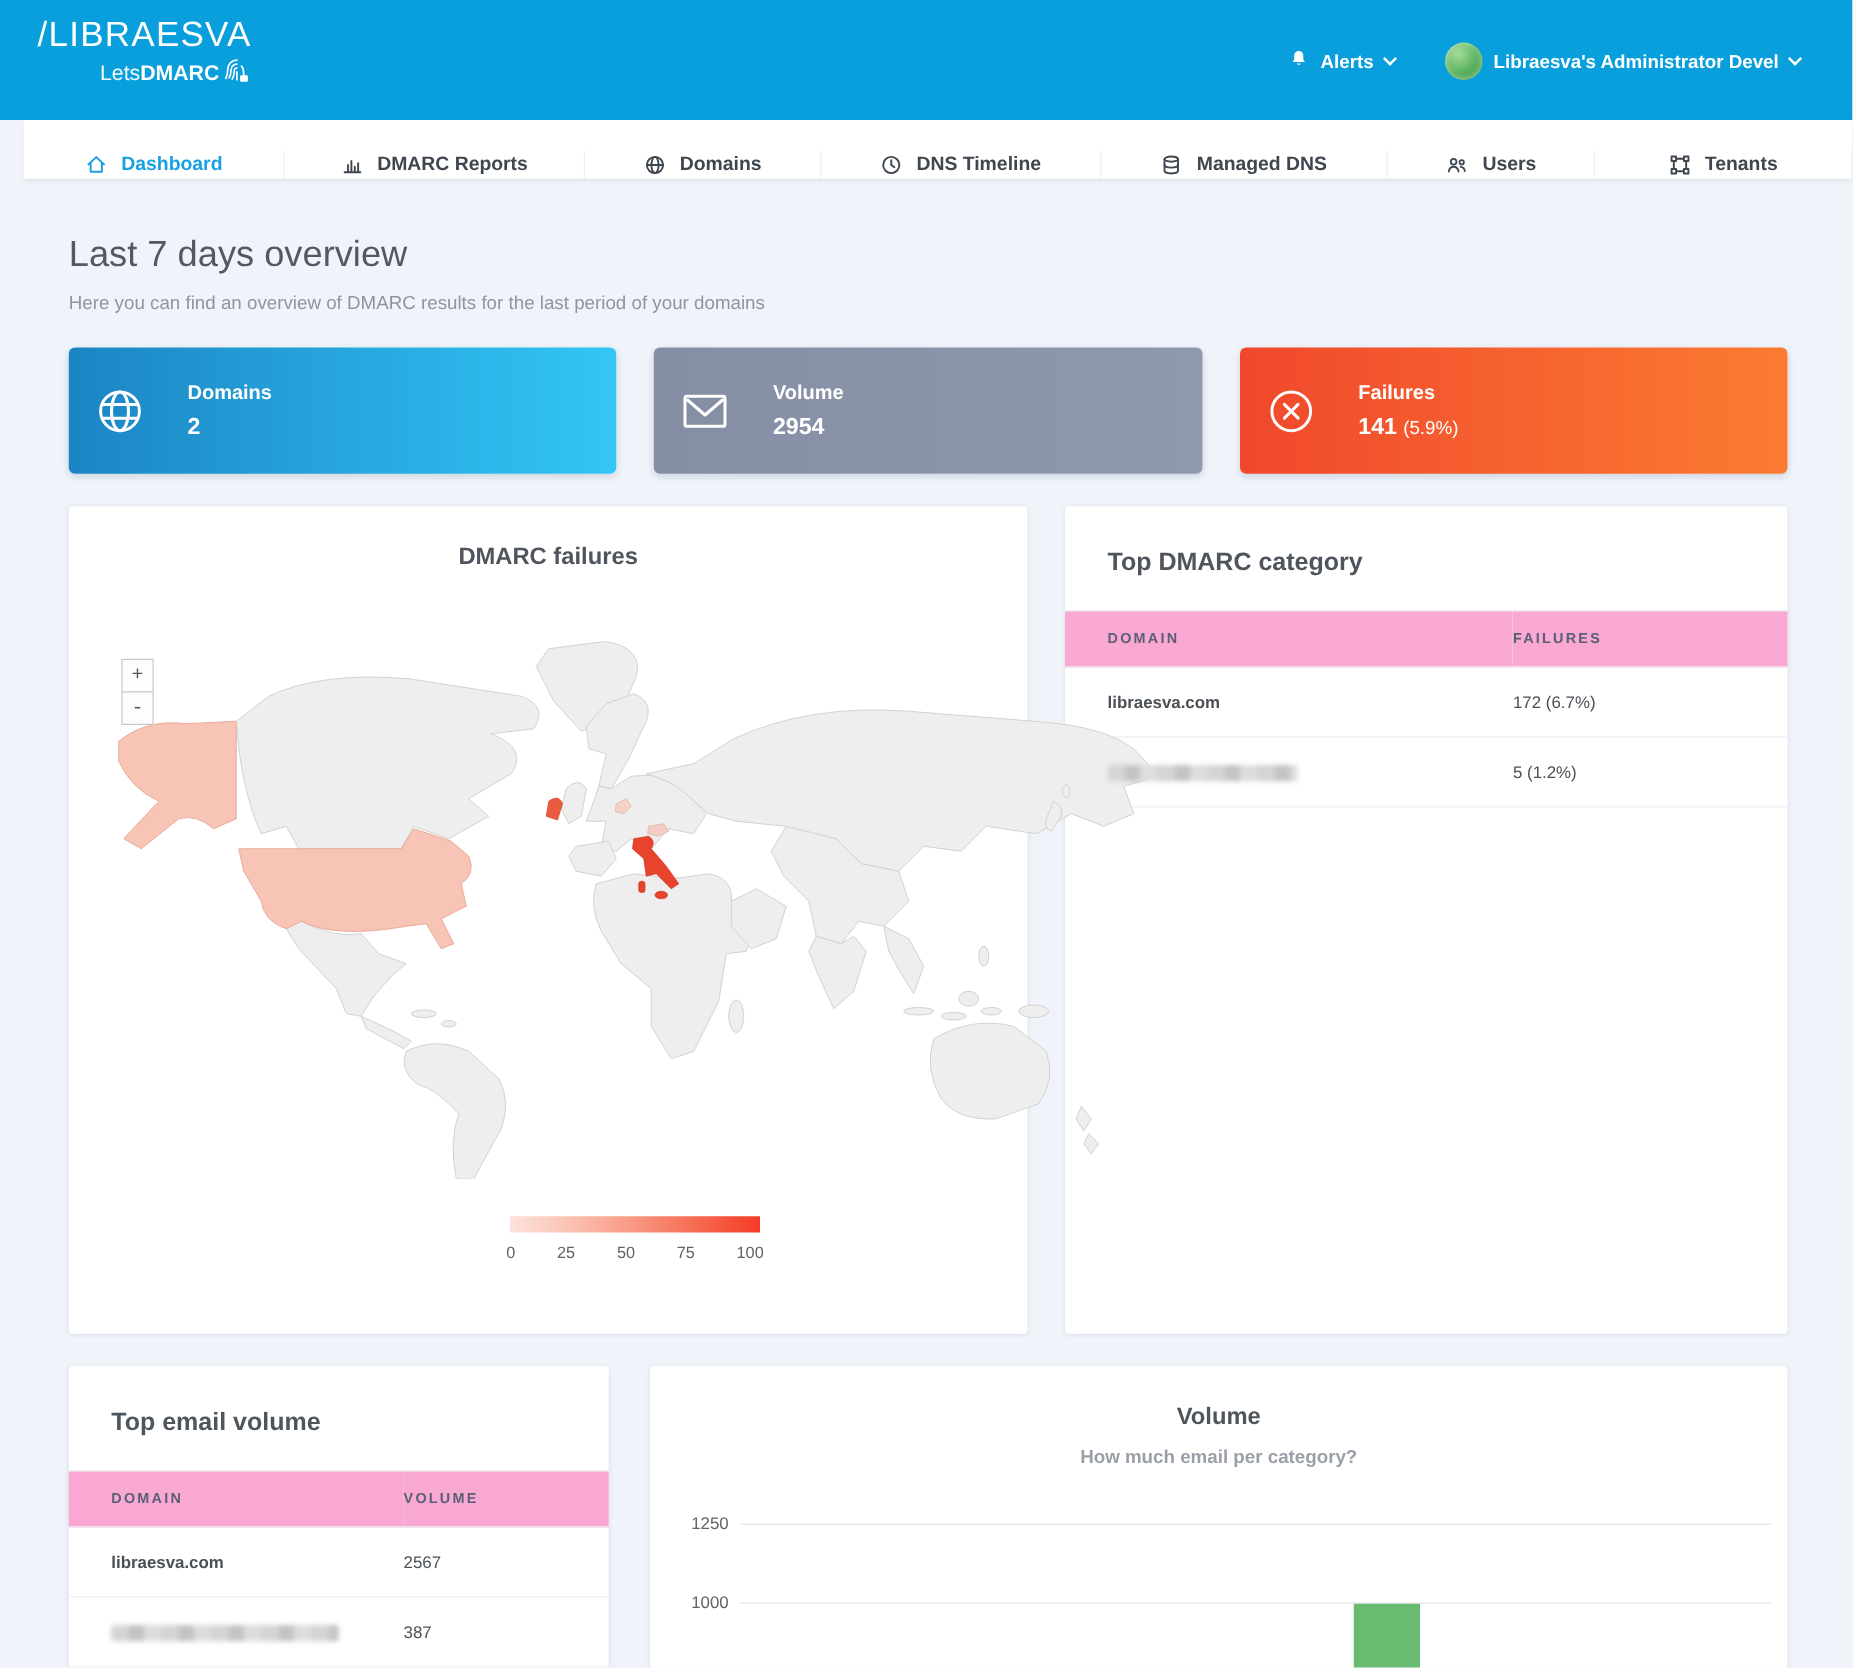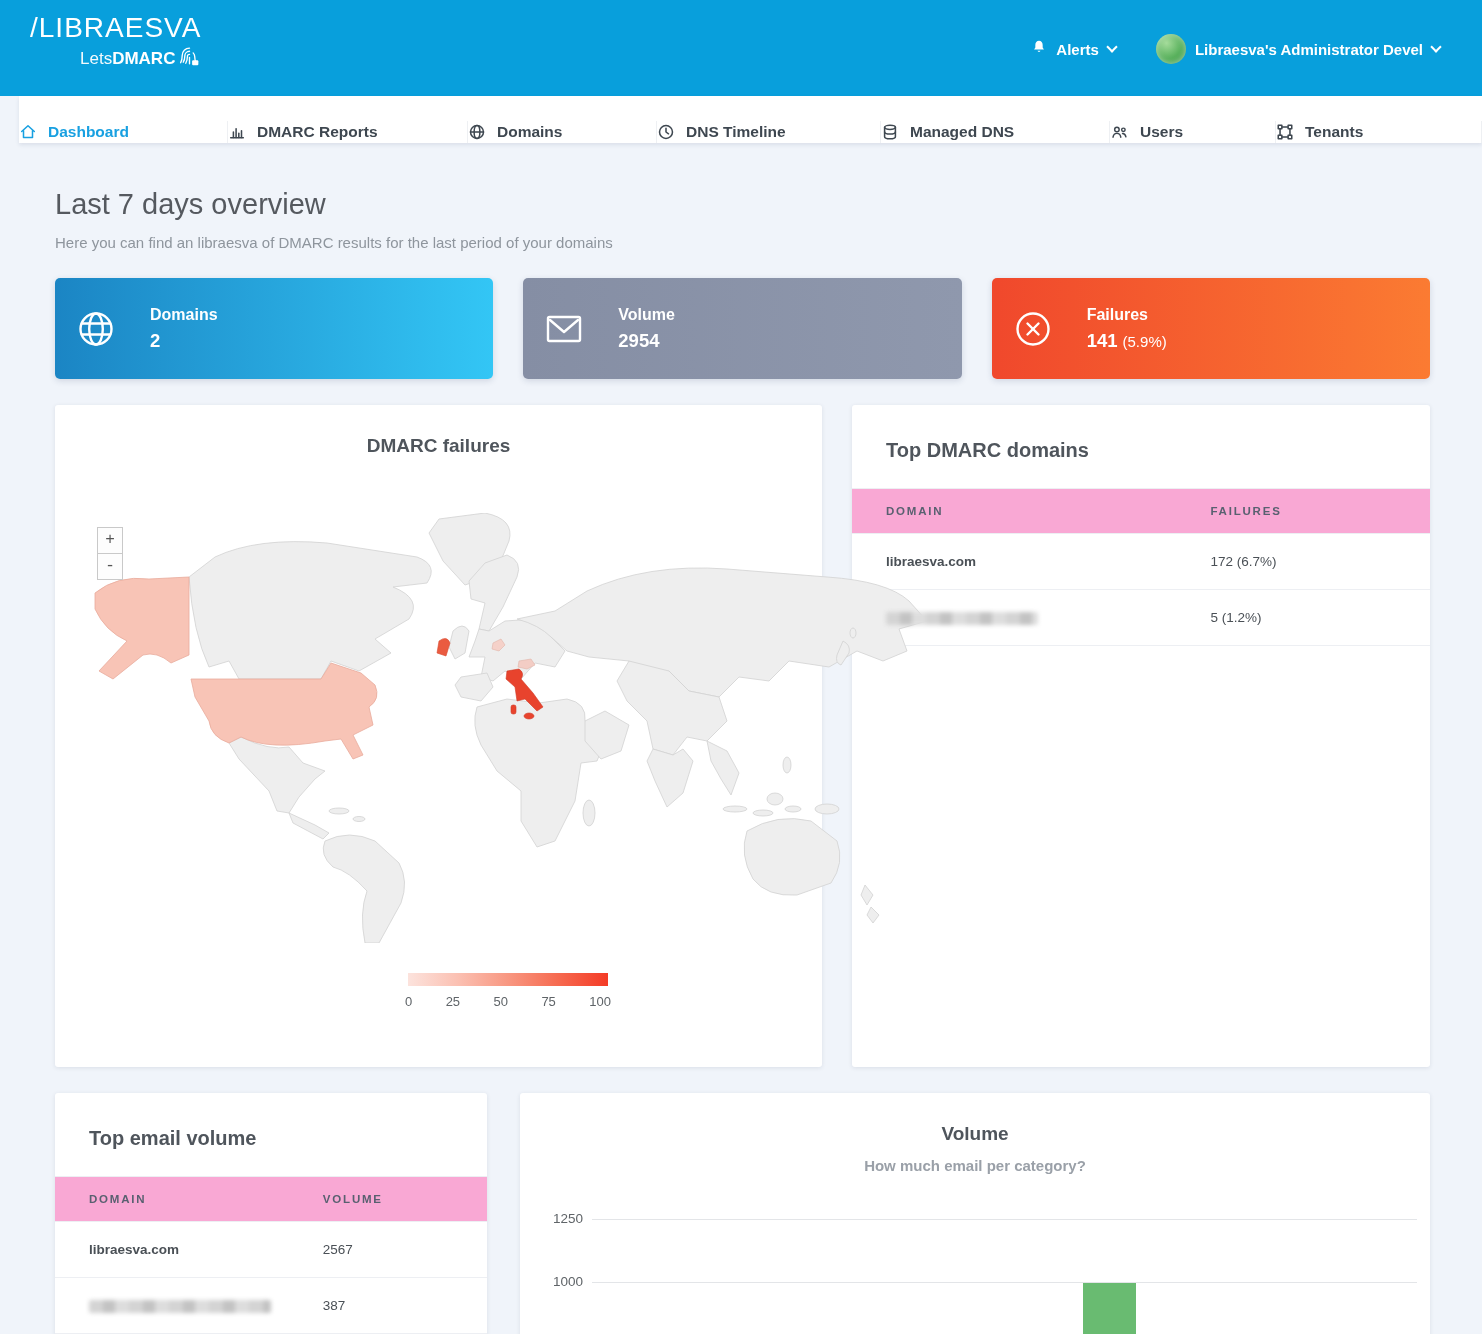--- a/index.html
+++ b/index.html
@@ -28,21 +28,21 @@
   .avatar { width:30px; height:30px; border-radius:50%;
             background:radial-gradient(circle at 35% 30%, #a5dc9b, #57b05b 55%, #3f9347);
             box-shadow:inset 0 0 6px rgba(255,255,255,.55); }
 
   
   .nav {
     position:absolute; top:96px; left:19px; right:0; height:47px;
     background:#fff; display:flex; box-shadow:0 2px 4px rgba(30,50,90,.10);
   }
   .nav-tab {
-    display:flex; align-items:center; gap:11px;
+    display:flex; align-items:center; justify-content:center; gap:11px;
     font-size:15.5px; font-weight:700; color:#3e4750;
     border-right:1px solid #eef0f3; cursor:pointer;margin-top:25px;
   }
   .nav-tab svg { stroke:#3e4750; }
   .nav-tab.active { color:#18a0e1; }
   .nav-tab.active svg { stroke:#18a0e1; }
   .t1{width:209px}.t2{width:240px}.t3{width:189px}.t4{width:224px}.t5{width:229px}.t6{width:166px}.t7{flex:1}
 
   
   .content { position:absolute; top:143px; left:0; right:0; padding:45px 52px 0 55px; }
@@ -218,21 +218,21 @@
       <rect x="2.5" y="13.5" width="4" height="4" fill="#fff"></rect>
         <rect x="13.5" y="13.5" width="4" height="4" fill="#fff"></rect>
     </svg>
     <span>Tenants</span>
   </div>
 </nav>
 
 <main class="content">
 
   <h1 class="page-title">Last 7 days overview</h1>
-  <div class="page-subtitle">Here you can find an libraesva of DMARC results for the last period of your domains</div>
+  <div class="page-subtitle">Here you can find an overview of DMARC results for the last period of your domains</div>
 
   <div class="stats-row">
     <div class="stat-card domains">
       <svg class="icon-big" width="46" height="46" viewBox="0 0 46 46">
         <circle cx="23" cy="23" r="15.5"></circle>
           <ellipse cx="23" cy="23" rx="6.8" ry="15.5"></ellipse>
         <path d="M9 17.5h28"></path>
           <path d="M9 28.5h28"></path>
       </svg>
       <div>
@@ -341,21 +341,21 @@
           <span>0</span>
           <span>25</span>
           <span>50</span>
           <span>75</span>
           <span>100</span>
         </div>
       </div>
     </div>
 
     <div class="card side-card">
-      <div class="panel-title-l">Top DMARC domains</div>
+      <div class="panel-title-l">Top DMARC category</div>
       <table>
         <thead>
           <tr>
             <th>DOMAIN</th>
             <th class="col2">FAILURES</th>
           </tr>
         </thead>
         <tbody>
           <tr>
             <td class="domain">libraesva.com</td>

